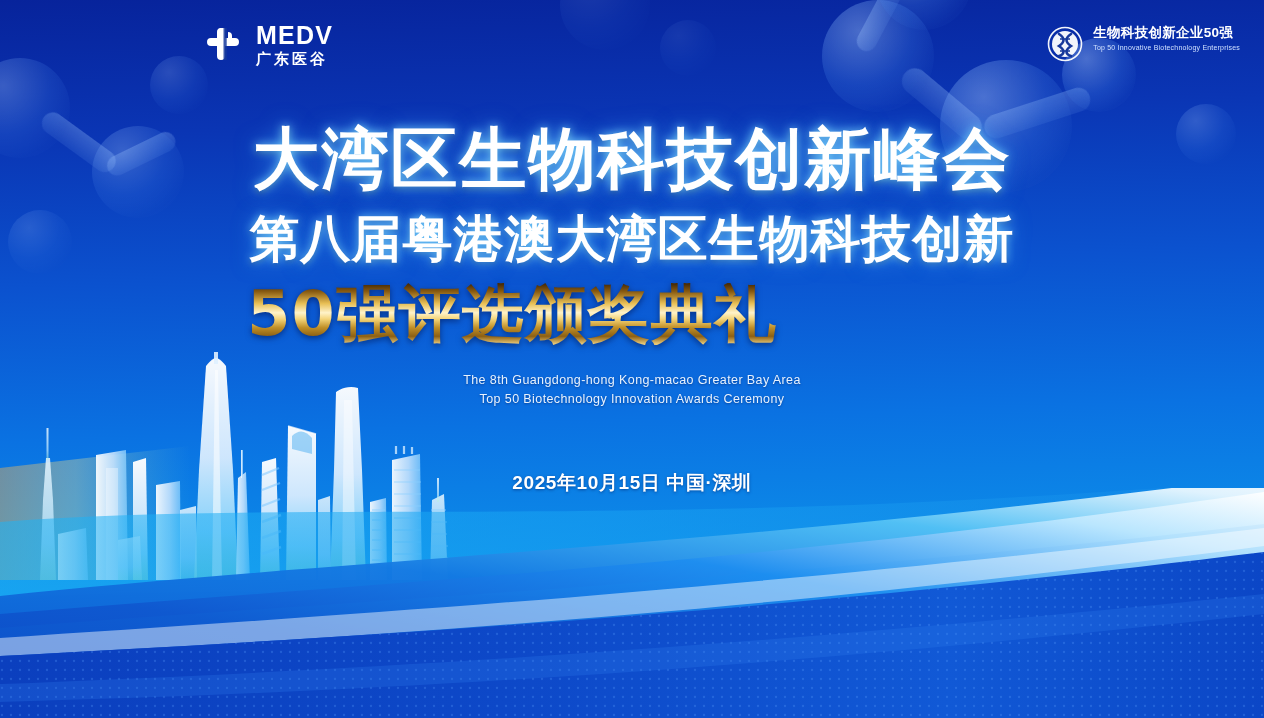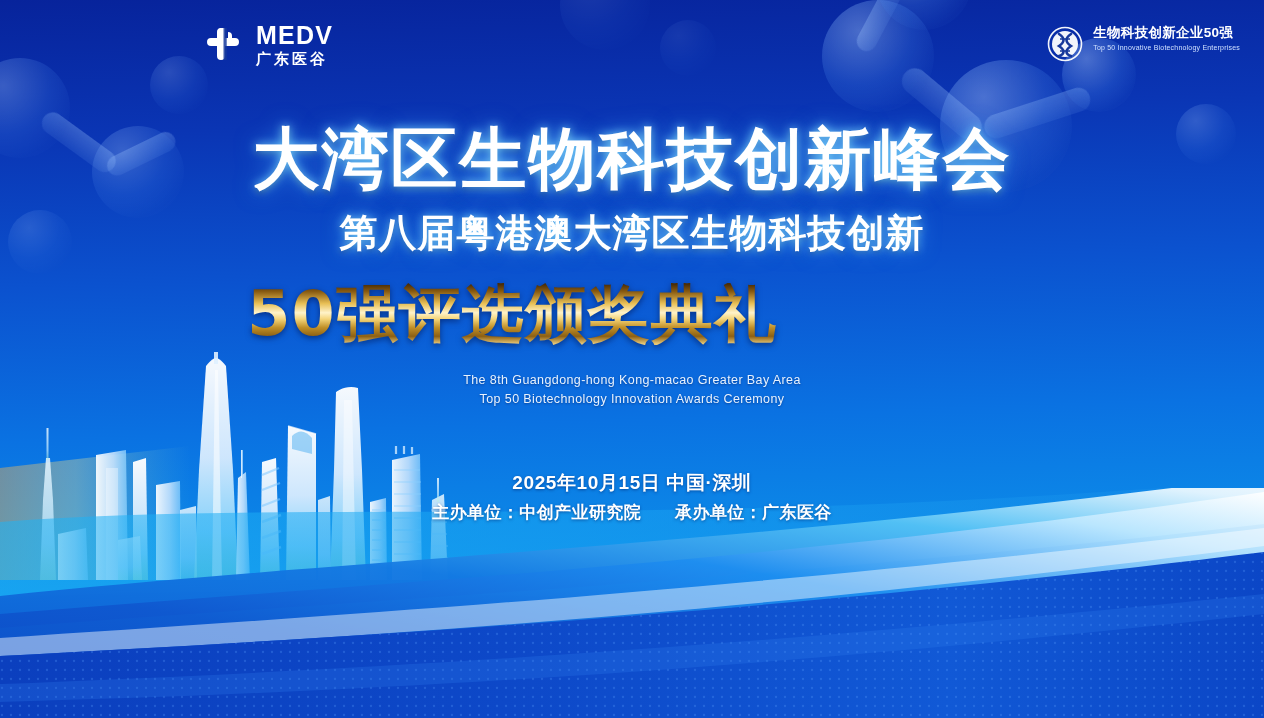--- a/index.html
+++ b/index.html
@@ -45,21 +45,21 @@
   
   #titles { position:absolute; top:0; left:0; width:1264px; text-align:center; }
   .title-1 {
     position:absolute; top:126px; left:0; width:1264px;
     font-size:67px; font-weight:bold; color:#ffffff; letter-spacing:2px; line-height:1;
     text-shadow:0 0 10px rgba(120,210,255,.95), 0 0 22px rgba(70,170,255,.75), 0 3px 5px rgba(0,25,90,.55);
     font-family:"DejaVu Sans","Liberation Sans",sans-serif;
   }
   .title-2 {
     position:absolute; top:214px; left:0; width:1264px;
-    font-size:38px; font-weight:bold; color:#ffffff; letter-spacing:1px; line-height:1;
+    font-size:50px; font-weight:bold; color:#ffffff; letter-spacing:1px; line-height:1;
     text-shadow:0 0 9px rgba(120,210,255,.9), 0 0 20px rgba(70,170,255,.7), 0 2px 4px rgba(0,25,90,.5);
     font-family:"DejaVu Sans","Liberation Sans",sans-serif;
   }
   .title-gold {
     position:absolute; top:283px; left:0; width:1024px;
     font-size:62px; font-weight:bold; letter-spacing:1px; line-height:1;
     font-family:"DejaVu Sans","Liberation Sans",sans-serif;
     background:linear-gradient(180deg,#4a2d07 2%,#8a5c12 14%,#e8bf55 33%,#fff3c9 48%,#f4d57a 58%,#c08f27 72%,#8d6014 86%,#e7c878 98%);
     -webkit-background-clip:text; background-clip:text; color:transparent;
     -webkit-text-fill-color:transparent;
@@ -263,17 +263,14 @@
     <div class="title-1">大湾区生物科技创新峰会</div>
     <div class="title-2">第八届粤港澳大湾区生物科技创新</div>
     <div class="title-gold">50强评选颁奖典礼</div>
     <div class="sub-en">
       <div>The 8th Guangdong-hong Kong-macao Greater Bay Area</div>
       <div>Top 50 Biotechnology Innovation Awards Ceremony</div>
     </div>
   </div>
 
   <div class="info-1">2025年10月15日  中国·深圳</div>
-  <div class="info-2">
-    <span>主办单位：</span><span>中创产业研究院</span><span class="gap"></span><span>承办单位：</span><span>广东医谷</span>
-  </div>
 
 </div>
 
 </body></html>

